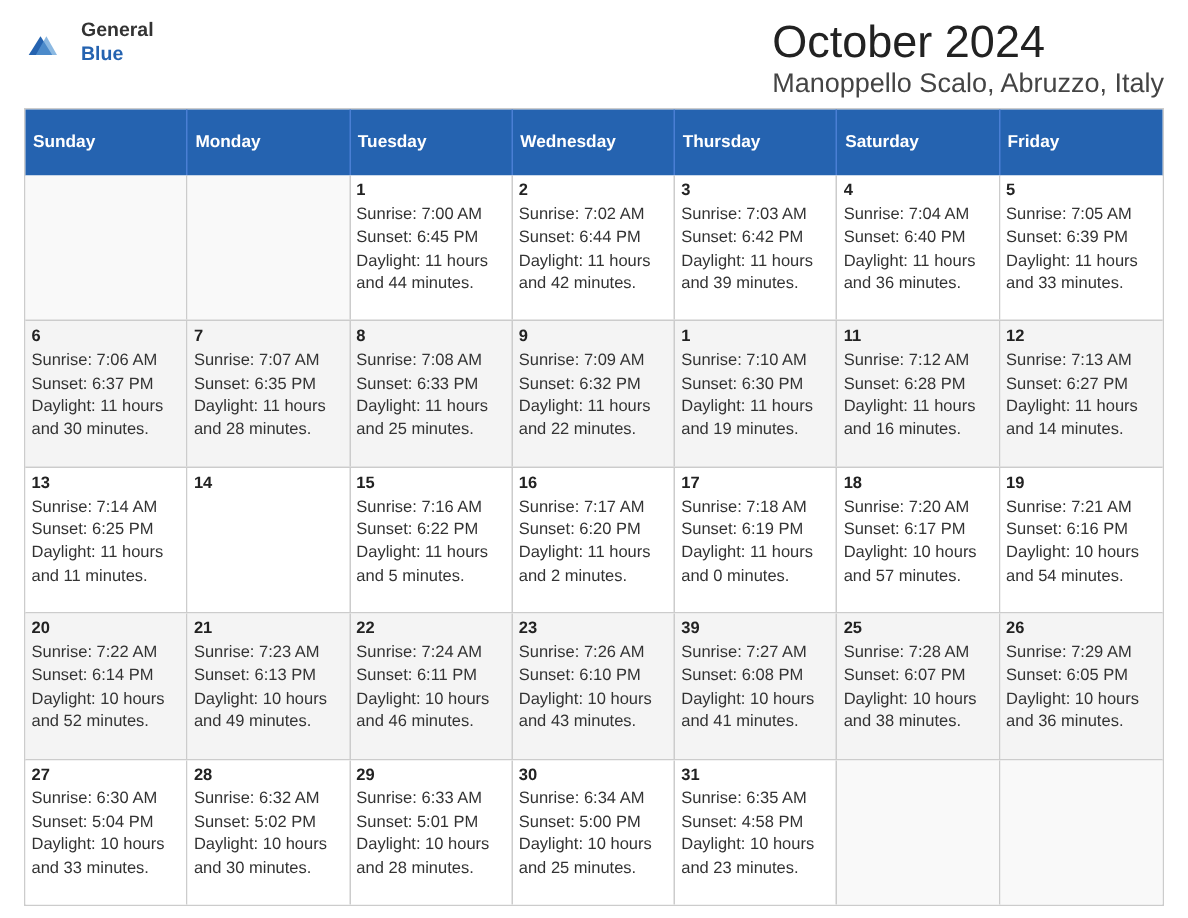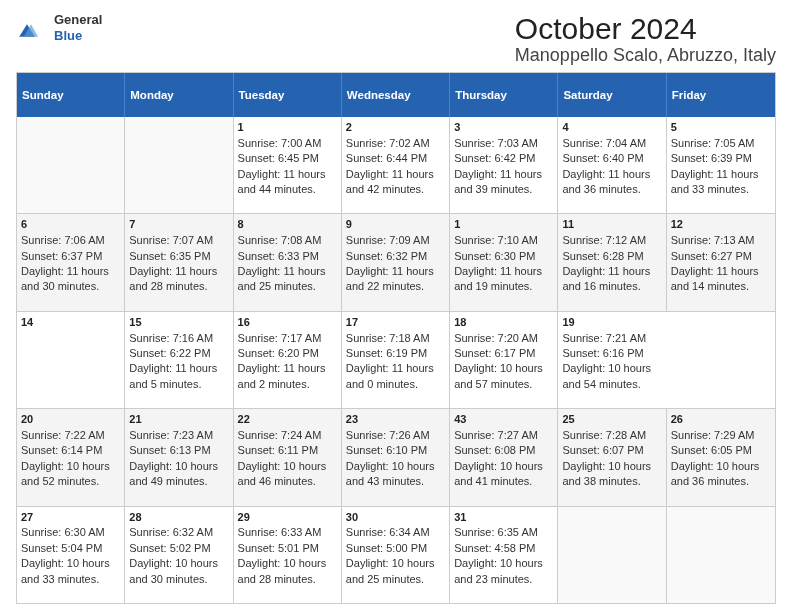--- a/index.html
+++ b/index.html
@@ -190,20 +190,24 @@
             <span class="day-num">11</span>
             <div class="sun-info">Sunrise: 7:12 AM<br>Sunset: 6:28 PM<br>Daylight: 11 hours and 16 minutes.</div>
           </div>
           <div class="cal-cell">
             <span class="day-num">12</span>
             <div class="sun-info">Sunrise: 7:13 AM<br>Sunset: 6:27 PM<br>Daylight: 11 hours and 14 minutes.</div>
           </div>
         </div>
         <div class="cal-row">
           <div class="cal-cell">
+            <span class="day-num">13</span>
+            <div class="sun-info">Sunrise: 7:14 AM<br>Sunset: 6:25 PM<br>Daylight: 11 hours and 11 minutes.</div>
+          </div>
+          <div class="cal-cell">
             <span class="day-num">14</span>
           </div>
           <div class="cal-cell">
             <span class="day-num">15</span>
             <div class="sun-info">Sunrise: 7:16 AM<br>Sunset: 6:22 PM<br>Daylight: 11 hours and 5 minutes.</div>
           </div>
           <div class="cal-cell">
             <span class="day-num">16</span>
             <div class="sun-info">Sunrise: 7:17 AM<br>Sunset: 6:20 PM<br>Daylight: 11 hours and 2 minutes.</div>
           </div>
@@ -231,21 +235,21 @@
           </div>
           <div class="cal-cell">
             <span class="day-num">22</span>
             <div class="sun-info">Sunrise: 7:24 AM<br>Sunset: 6:11 PM<br>Daylight: 10 hours and 46 minutes.</div>
           </div>
           <div class="cal-cell">
             <span class="day-num">23</span>
             <div class="sun-info">Sunrise: 7:26 AM<br>Sunset: 6:10 PM<br>Daylight: 10 hours and 43 minutes.</div>
           </div>
           <div class="cal-cell">
-            <span class="day-num">43</span>
+            <span class="day-num">39</span>
             <div class="sun-info">Sunrise: 7:27 AM<br>Sunset: 6:08 PM<br>Daylight: 10 hours and 41 minutes.</div>
           </div>
           <div class="cal-cell">
             <span class="day-num">25</span>
             <div class="sun-info">Sunrise: 7:28 AM<br>Sunset: 6:07 PM<br>Daylight: 10 hours and 38 minutes.</div>
           </div>
           <div class="cal-cell">
             <span class="day-num">26</span>
             <div class="sun-info">Sunrise: 7:29 AM<br>Sunset: 6:05 PM<br>Daylight: 10 hours and 36 minutes.</div>
           </div>

